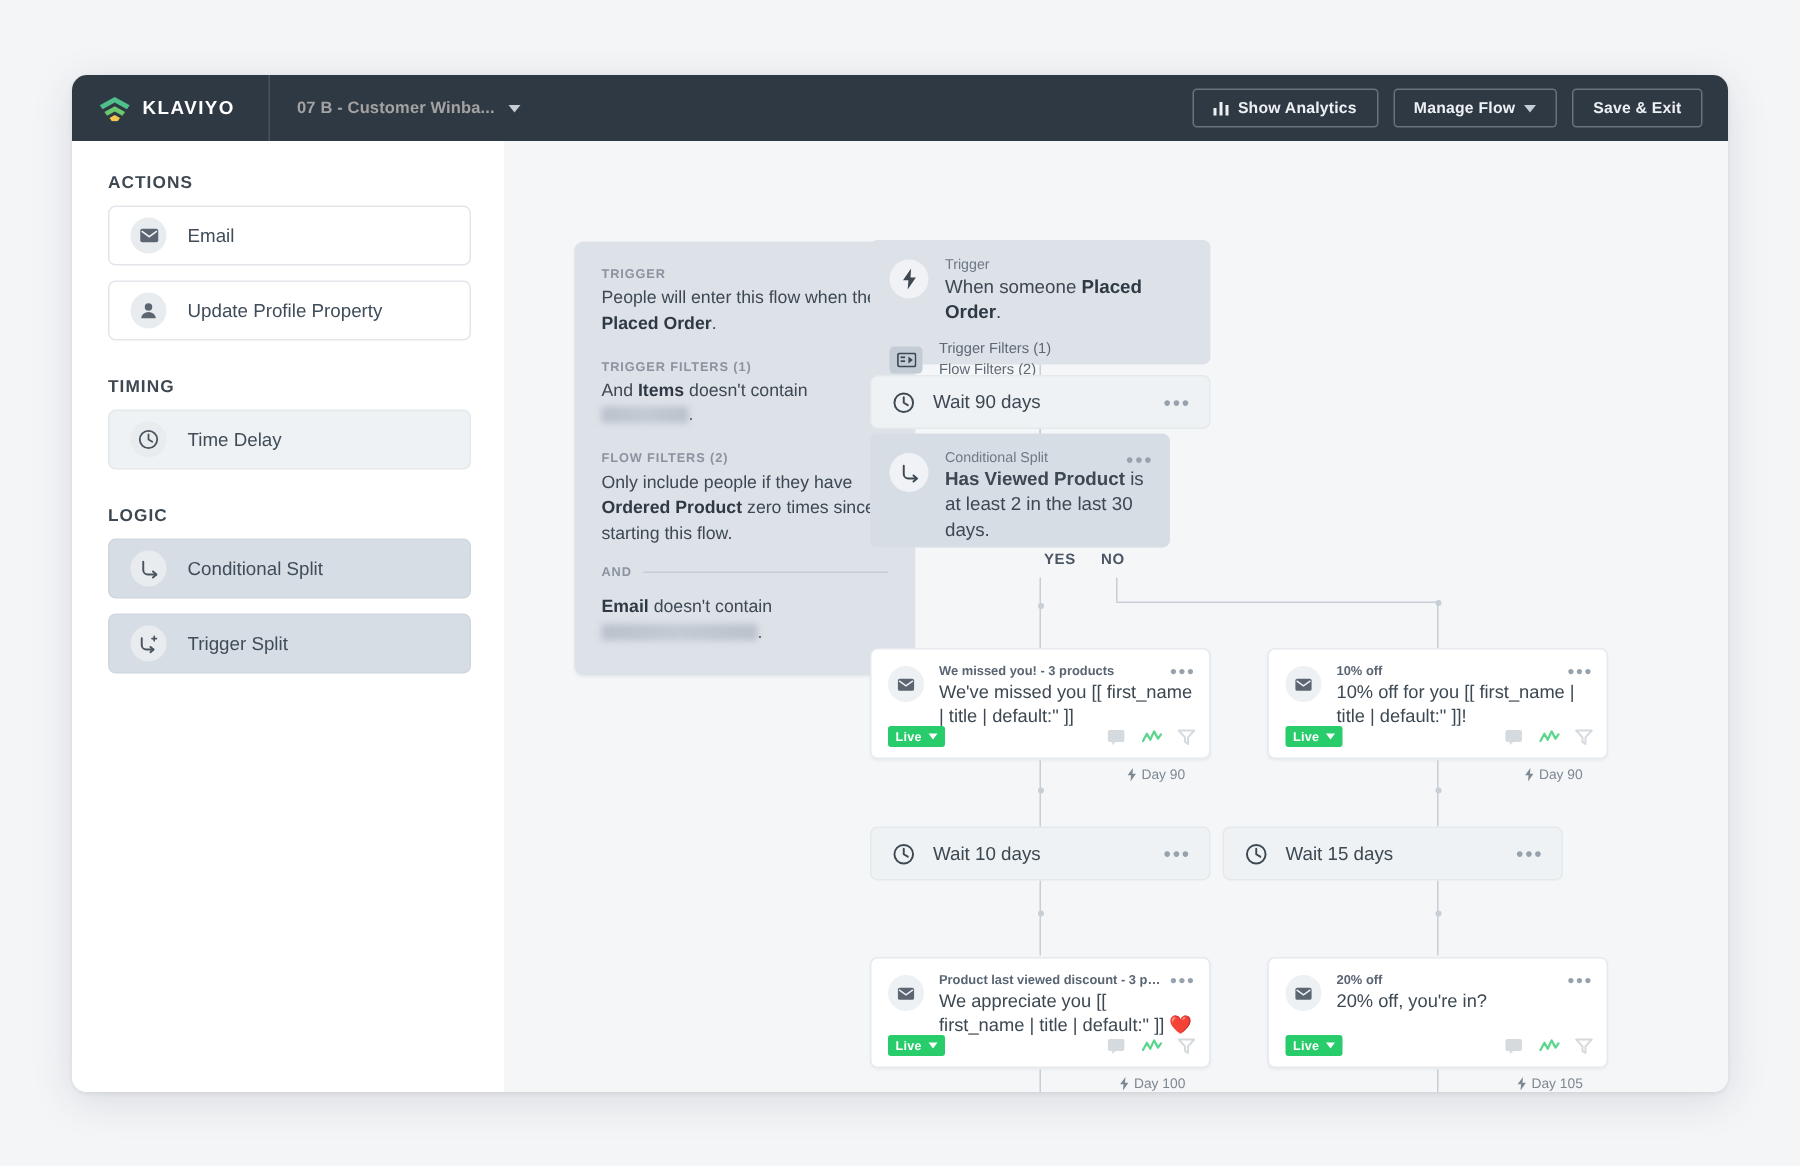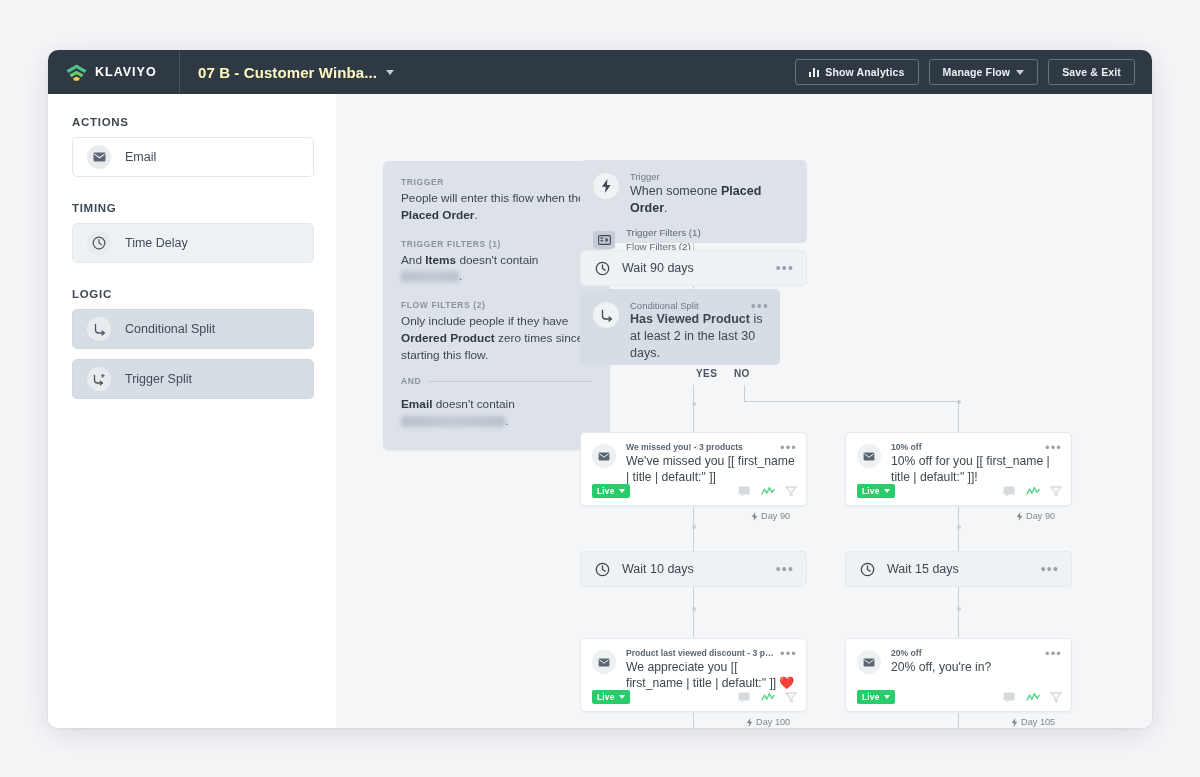--- a/index.html
+++ b/index.html
@@ -33,21 +33,21 @@
   }
   .brand-mark { width: 23px; height: 17px; position: relative; flex: 0 0 auto; }
   .brand-name {
     color: #fff; font-size: 12.5px; font-weight: bold;
     letter-spacing: 1.0px;
   }
   .flow-title-wrap {
     display: flex; align-items: center; gap: 9px;
     padding-left: 18px;
   }
-  .flow-title { color: #fef9c3; font-size: 15px; font-weight: 600; letter-spacing: .1px; }
+  .flow-title { color: #a3a3a3; font-size: 11px; font-weight: 600; letter-spacing: .1px; }
   .caret { width: 0; height: 0; border-left: 4.5px solid transparent; border-right: 4.5px solid transparent;
            border-top: 5px solid #c6cdd4; }
   .topbar-actions {
     margin-left: auto; display: flex; align-items: center; gap: 10px;
     padding-right: 17px;
   }
   .tb-btn {
     height: 26px; border: 1px solid #6a737d; border-radius: 3px;
     background: transparent; color: #eef1f4;
     font-family: "Liberation Sans", sans-serif;
@@ -275,20 +275,29 @@
       <div class="group-label">ACTIONS</div>
       <div class="palette-item">
         <span class="pi-icon">
           <svg width="13" height="10" viewBox="0 0 13 10">
               <rect x=".5" y=".5" width="12" height="9" rx="1.4" fill="#5c6672"></rect>
               <path d="M1.4 2.1 L6.5 5.8 L11.6 2.1" stroke="#eef1f4" stroke-width="1.1" fill="none"></path>
             </svg>
         </span>
         <span class="pi-label">Email</span>
       </div>
+      <div class="palette-item">
+        <span class="pi-icon">
+          <svg width="12" height="12" viewBox="0 0 12 12">
+              <circle cx="6" cy="3.6" r="2.5" fill="#5c6672"></circle>
+              <path d="M1.2 11.2 a4.8 4.2 0 0 1 9.6 0 z" fill="#5c6672"></path>
+            </svg>
+        </span>
+        <span class="pi-label">Update Profile Property</span>
+      </div>
 
       <div class="group-label mt">TIMING</div>
       <div class="palette-item tint-a">
         <span class="pi-icon">
           <svg width="14" height="14" viewBox="0 0 14 14">
               <circle cx="7" cy="7" r="5.8" fill="none" stroke="#4a545f" stroke-width="1.2"></circle>
               <path d="M7 3.6 V7 L9.5 8.5" stroke="#4a545f" stroke-width="1.2" fill="none" stroke-linecap="round"></path>
             </svg>
         </span>
         <span class="pi-label">Time Delay</span>
@@ -520,21 +529,21 @@
         <span class="pi-icon" style="background:transparent;width:18px;height:18px">
           <svg width="15" height="15" viewBox="0 0 14 14">
               <circle cx="7" cy="7" r="5.8" fill="none" stroke="#3d4852" stroke-width="1.2"></circle>
               <path d="M7 3.6 V7 L9.5 8.5" stroke="#3d4852" stroke-width="1.2" fill="none" stroke-linecap="round"></path>
             </svg>
         </span>
         <span class="wait-label">Wait 10 days</span>
         <span class="dots">•••</span>
       </div>
 
-      <div class="node node-wait" style="left:509px; top:457px;">
+      <div class="node node-wait" style="left:479px; top:457px;">
         <span class="pi-icon" style="background:transparent;width:18px;height:18px">
           <svg width="15" height="15" viewBox="0 0 14 14">
               <circle cx="7" cy="7" r="5.8" fill="none" stroke="#3d4852" stroke-width="1.2"></circle>
               <path d="M7 3.6 V7 L9.5 8.5" stroke="#3d4852" stroke-width="1.2" fill="none" stroke-linecap="round"></path>
             </svg>
         </span>
         <span class="wait-label">Wait 15 days</span>
         <span class="dots">•••</span>
       </div>
 

